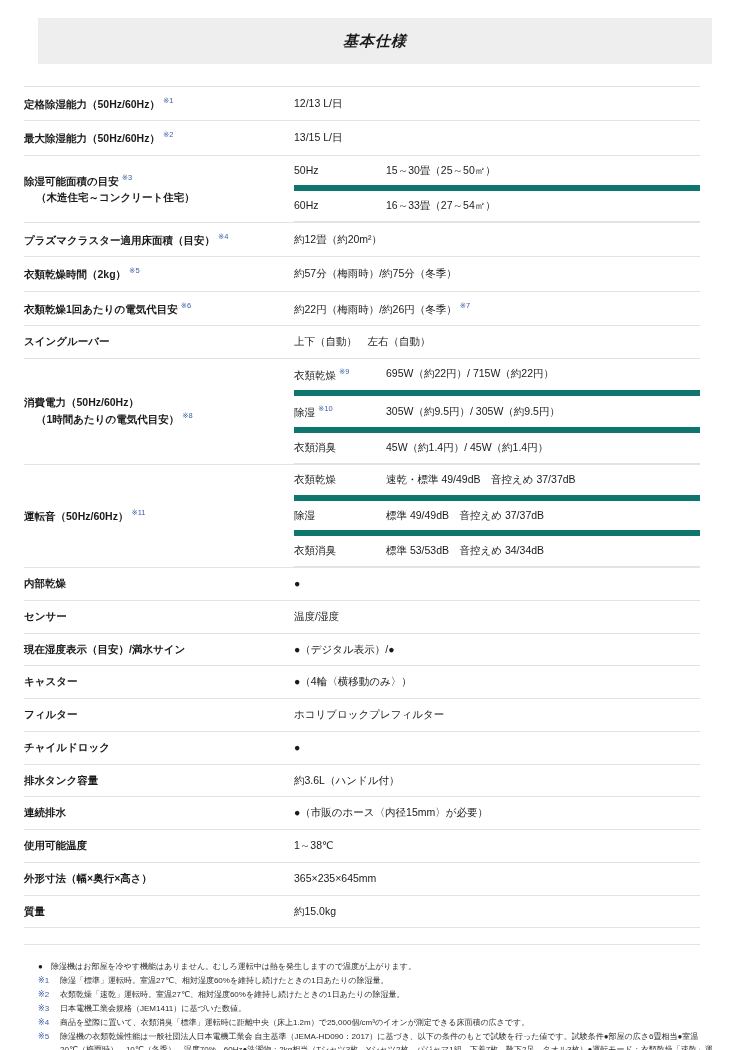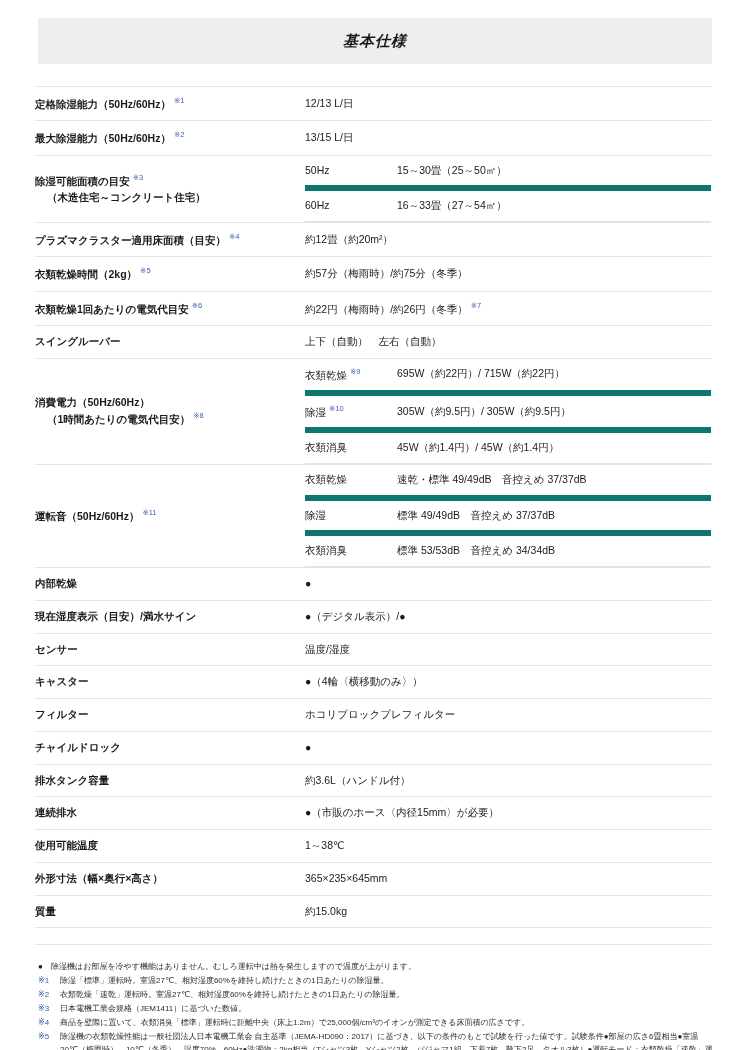--- a/index.html
+++ b/index.html
@@ -27,21 +27,21 @@
   }
   .title-bar .title {
     font-size: 15px;
     font-weight: bold;
     letter-spacing: 1px;
     color: #1a1a1a;
     font-style: italic;
   }
   table.spec {
     width: 676px;
-    margin: 22px 38px 0 35px;
+    margin: 22px 38px 0 24px;
     border-collapse: collapse;
     table-layout: fixed;
   }
   table.spec tr { border-bottom: 1px solid #e3e3e3; }
   table.spec tr.first { border-top: 1px solid #e3e3e3; }
   table.spec td {
     vertical-align: middle;
     padding: 8px 0 8px 0;
     font-size: 10.5px;
     line-height: 1.5;
@@ -206,28 +206,28 @@
             </tbody>
           </table>
         </td>
       </tr>
 
       <tr>
         <td class="label">内部乾燥</td>
         <td class="value">●</td>
       </tr>
       <tr>
+        <td class="label">センサー</td>
+        <td class="value">温度/湿度</td>
+      </tr>
+      <tr>
         <td class="label">現在湿度表示（目安）/満水サイン</td>
         <td class="value">●（デジタル表示）/●</td>
       </tr>
       <tr>
-        <td class="label">センサー</td>
-        <td class="value">温度/湿度</td>
-      </tr>
-      <tr>
         <td class="label">キャスター</td>
         <td class="value">●（4輪〈横移動のみ〉）</td>
       </tr>
       <tr>
         <td class="label">フィルター</td>
         <td class="value">ホコリブロックプレフィルター</td>
       </tr>
       <tr>
         <td class="label">チャイルドロック</td>
         <td class="value">●</td>

